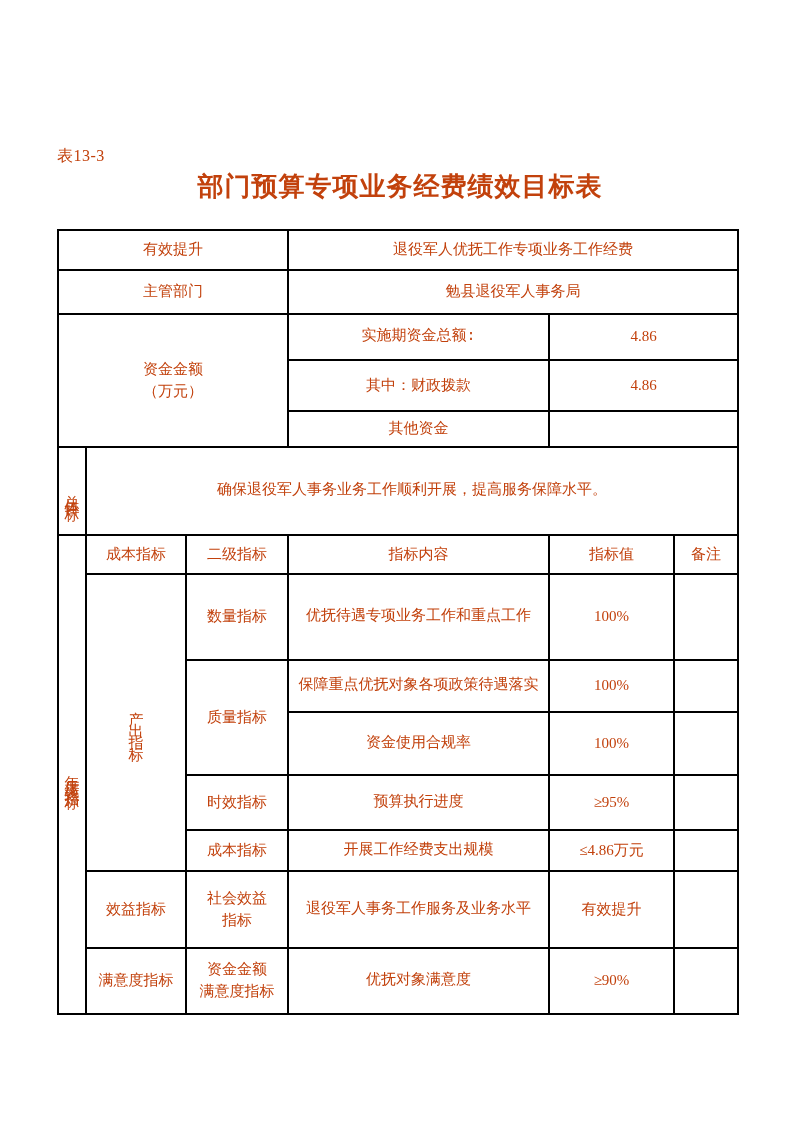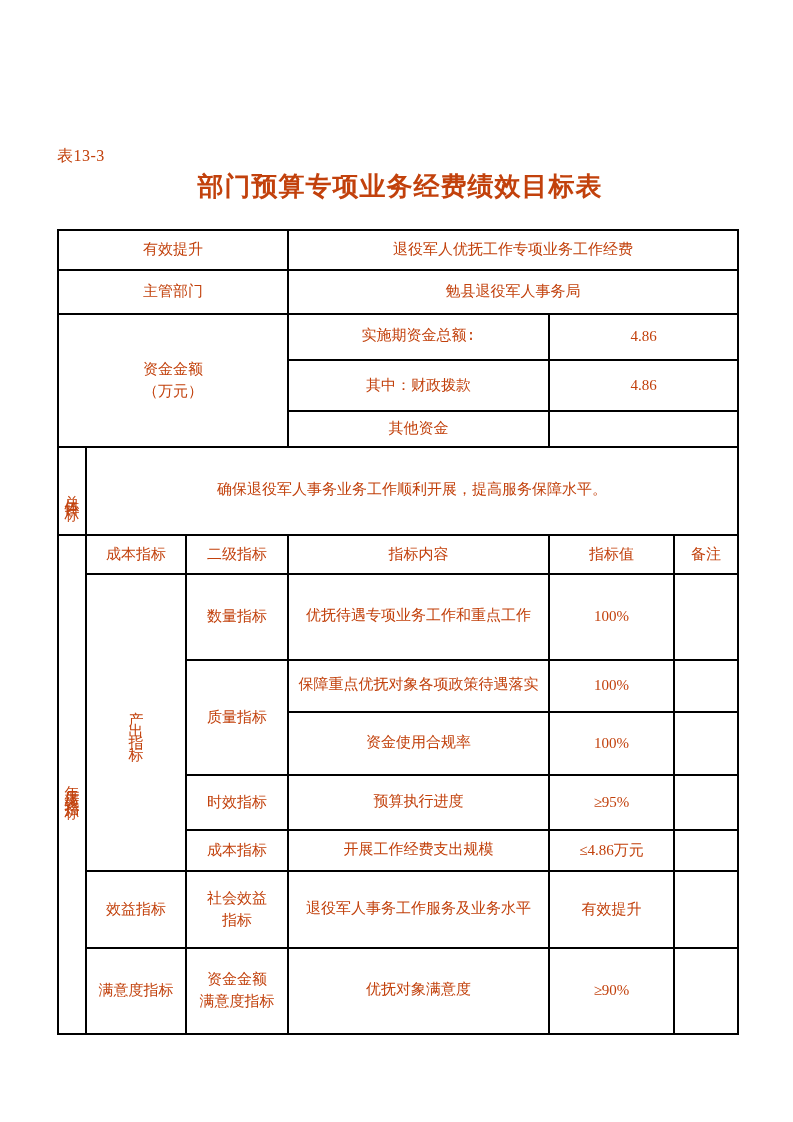--- a/index.html
+++ b/index.html
@@ -41,21 +41,21 @@
     margin:0 auto;
     letter-spacing:4px;
     line-height:1.2;
   }
   .vtext.spread { letter-spacing:12px; }
   
   tr.r1{height:40px} tr.r2{height:44px} tr.r3{height:46px}
   tr.r4{height:51px} tr.r5{height:36px} tr.r6{height:88px}
   tr.r7{height:39px} tr.r8{height:86px} tr.r9{height:52px}
   tr.r10{height:63px} tr.r11{height:55px} tr.r12{height:41px}
-  tr.r13{height:77px} tr.r14{height:86px}
+  tr.r13{height:77px} tr.r14{height:66px}
 </style>
 </head>
 <body>
 
 <div class="page">
 
   <div class="doc-label">表13-3</div>
   <h1 class="doc-title">部门预算专项业务经费绩效目标表</h1>
 
   <table class="main">

